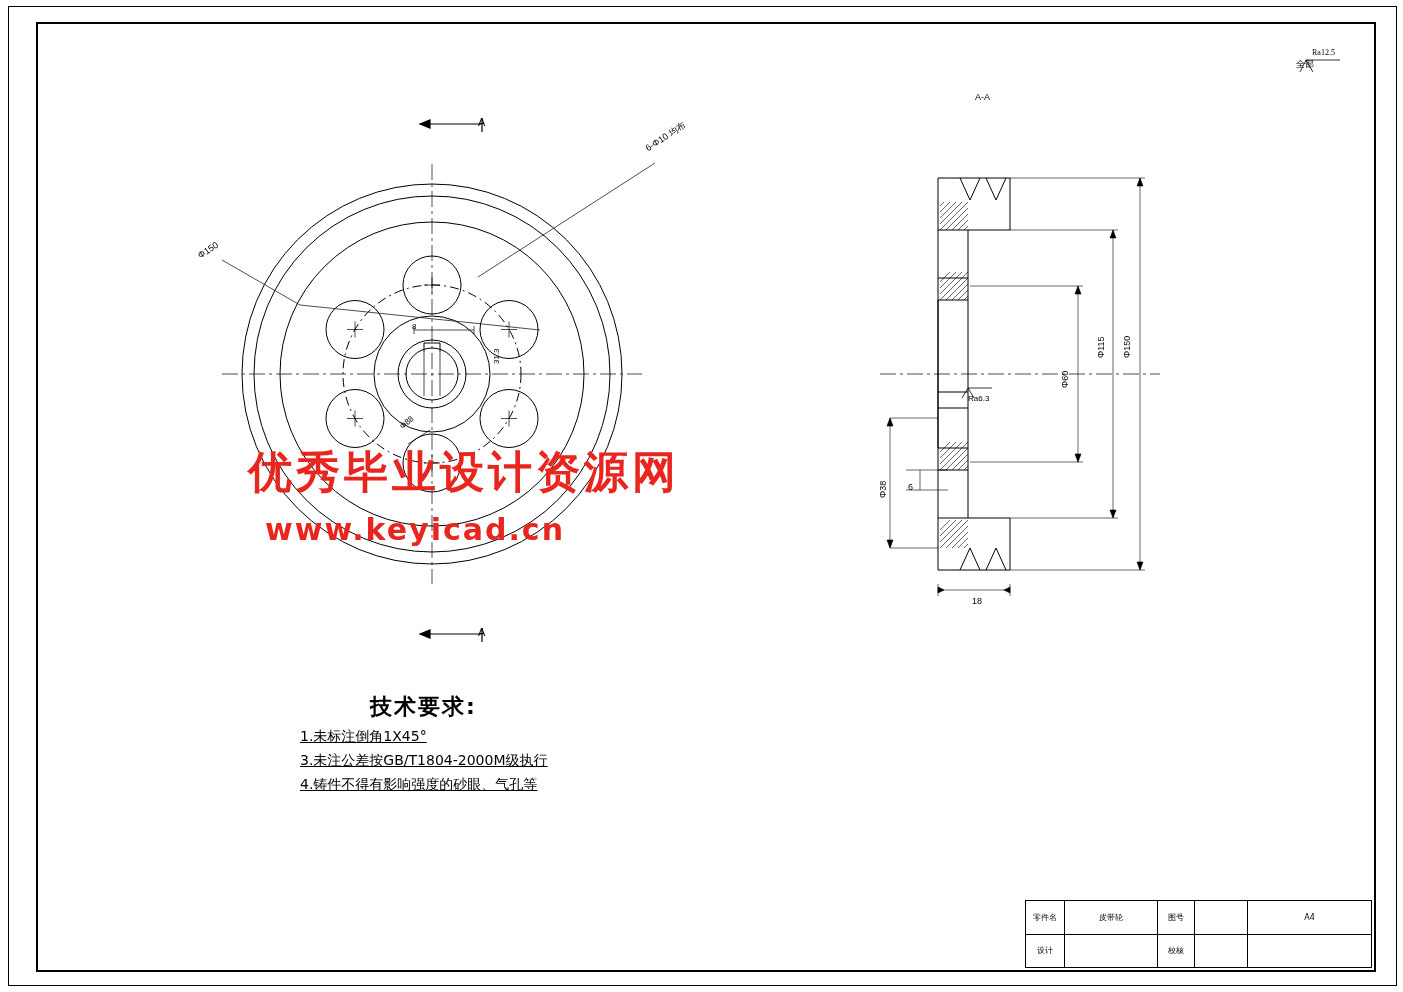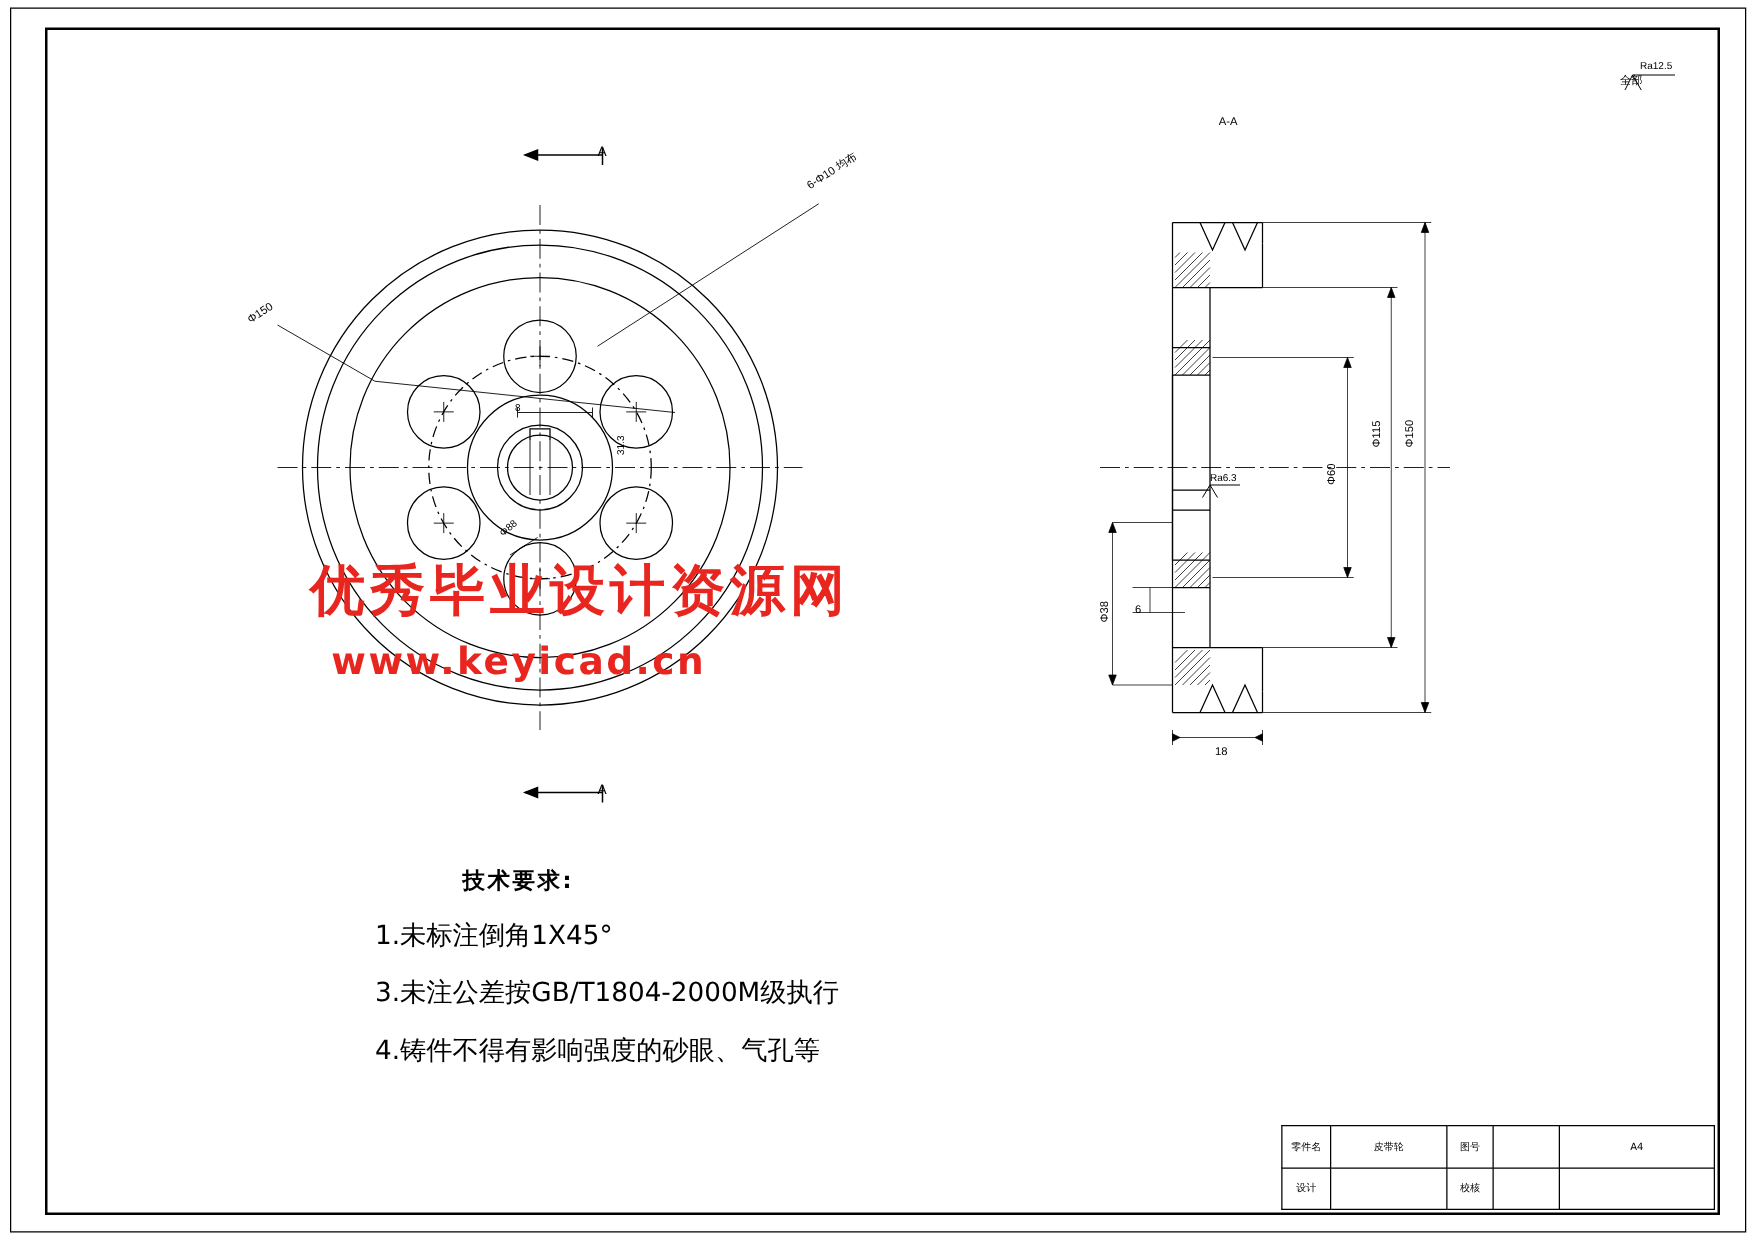--- a/index.html
+++ b/index.html
@@ -8,22 +8,22 @@
   .border-outer{position:absolute;left:8px;top:6px;width:1387px;height:978px;border:1px solid #000;}
   .border-inner{position:absolute;left:36px;top:22px;width:1336px;height:946px;border:2px solid #000;}
   svg{position:absolute;left:0;top:0;}
   .lbl{position:absolute;font-family:"Liberation Sans",sans-serif;color:#000;white-space:nowrap;}
   .tiny{font-size:8px;}
   .small{font-size:9px;}
   .med{font-size:11px;}
 
   
   #tech{position:absolute;left:300px;top:692px;width:560px;}
-  #tech .title{font-size:18px;font-weight:bold;letter-spacing:2px;margin-left:70px;font-family:"DejaVu Sans",sans-serif;}
-  #tech .line{font-size:21px;margin-top:18px;font-family:"DejaVu Sans",sans-serif;}
+  #tech .title{font-size:22px;font-weight:bold;letter-spacing:2px;margin-left:70px;font-family:"DejaVu Sans",sans-serif;}
+  #tech .line{font-size:14px;margin-top:6px;font-family:"DejaVu Sans",sans-serif;text-decoration:underline;}
 
   
   #wm1{position:absolute;left:248px;top:443px;font-size:44px;color:#e8261f;font-weight:bold;letter-spacing:4px;font-family:"DejaVu Sans",sans-serif;}
   #wm2{position:absolute;left:265px;top:512px;font-size:30px;color:#e8261f;font-weight:bold;letter-spacing:2px;font-family:"DejaVu Sans",sans-serif;}
 
   
   #titleblock{position:absolute;left:1025px;top:900px;width:347px;height:68px;}
   #titleblock table{border-collapse:collapse;width:347px;height:68px;font-size:8px;font-family:"DejaVu Sans",sans-serif;}
   #titleblock td{border:1px solid #000;text-align:center;vertical-align:middle;padding:0;margin-left:12px;}
 </style>
@@ -218,42 +218,42 @@
       </g>
 
       <g stroke-width="0.8">
         <path d="M1300 72 l6 -12 l7 12"></path>
         <path d="M1306 60 h34"></path>
       </g>
     </g>
   </svg>
 
   <div class="lbl small" style="left:1272px;top:58px;margin-left:24px;">全部</div>
-  <div class="lbl tiny" style="left:1312px;top:48px;">Ra12.5</div>
+  <div class="lbl tiny" style="left:1312px;top:48px;font-family:Liberation Serif, serif;">Ra12.5</div>
 
   <div class="lbl small" style="left:975px;top:92px;">A-A</div>
 
   <div class="lbl med" style="left:478px;top:116px;">A</div>
   <div class="lbl med" style="left:478px;top:626px;">A</div>
 
   <div class="lbl small" style="left:643px;top:144px;transform:rotate(-33deg);transform-origin:left top;">6-Φ10 均布</div>
 
   <div class="lbl small" style="left:196px;top:252px;transform:rotate(-33deg);transform-origin:left top;">Φ150</div>
 
   <div class="lbl tiny" style="left:412px;top:322px;">8</div>
   <div class="lbl tiny" style="left:492px;top:364px;transform:rotate(-90deg);transform-origin:left top;">31.3</div>
   <div class="lbl tiny" style="left:398px;top:424px;transform:rotate(-40deg);transform-origin:left top;">Φ88</div>
 
   <div class="lbl small" style="left:1122px;top:358px;transform:rotate(-90deg);transform-origin:left top;">Φ150</div>
   <div class="lbl small" style="left:1096px;top:358px;transform:rotate(-90deg);transform-origin:left top;">Φ115</div>
   <div class="lbl small" style="left:1060px;top:388px;transform:rotate(-90deg);transform-origin:left top;">Φ60</div>
   <div class="lbl small" style="left:878px;top:498px;transform:rotate(-90deg);transform-origin:left top;">Φ38</div>
   <div class="lbl small" style="left:972px;top:596px;">18</div>
   <div class="lbl small" style="left:908px;top:482px;">6</div>
-  <div class="lbl tiny" style="left:968px;top:378px;">Ra6.3</div>
+  <div class="lbl tiny" style="left:968px;top:394px;">Ra6.3</div>
 
   <div id="tech">
     <div class="title">技术要求:</div>
     <div class="line">1.未标注倒角1X45°</div>
     <div class="line">3.未注公差按GB/T1804-2000M级执行</div>
     <div class="line">4.铸件不得有影响强度的砂眼、气孔等</div>
   </div>
 
   <div id="wm1">优秀毕业设计资源网</div>
   <div id="wm2">www.keyicad.cn</div>

